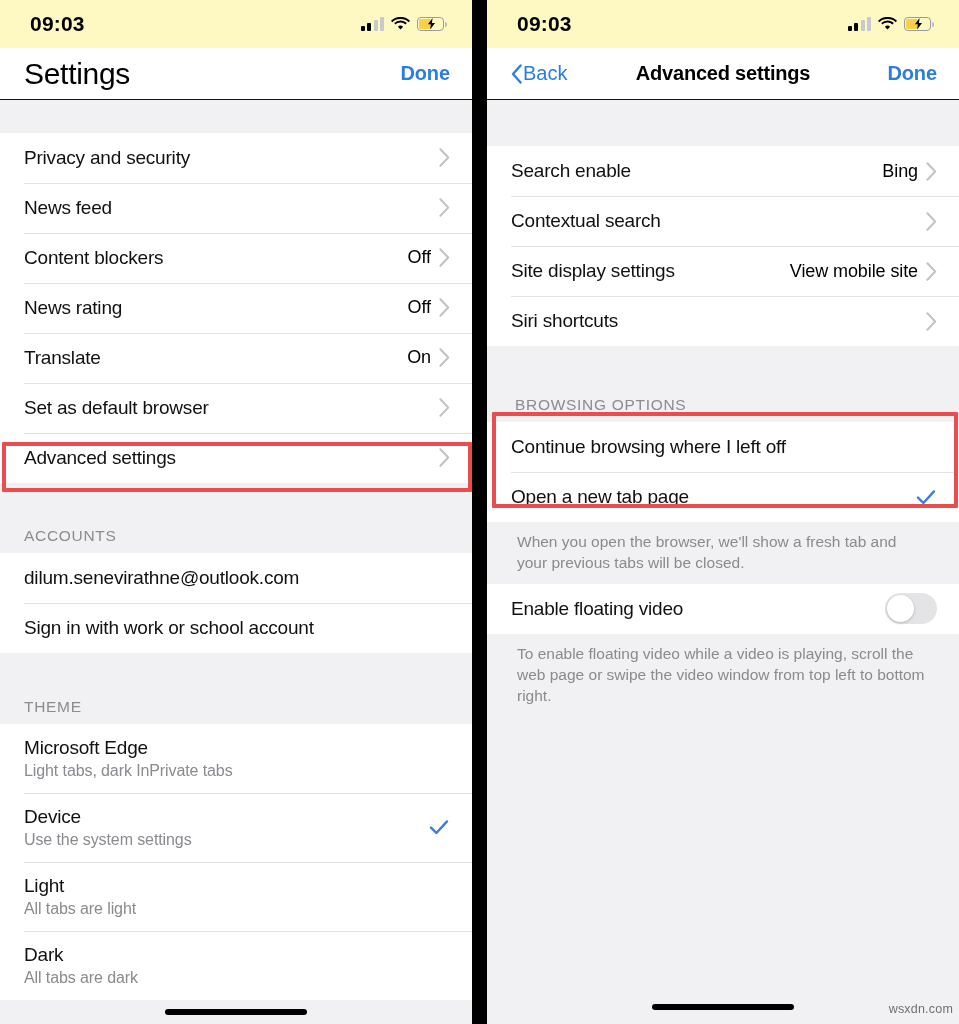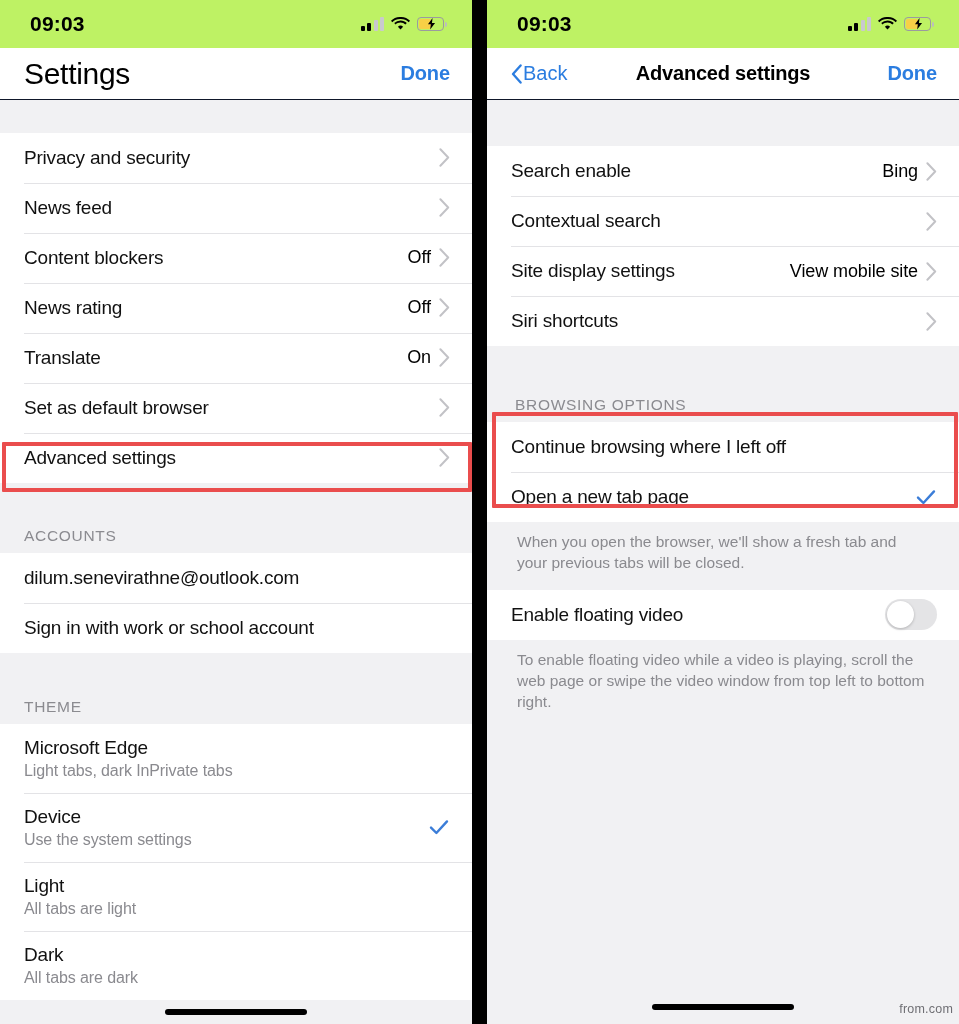--- a/index.html
+++ b/index.html
@@ -27,21 +27,21 @@
   .gap        { width: 15px; background: #000000; height: 1024px; flex: 0 0 15px; }
   .phone.right { width: 472px; }
 
   
   .statusbar {
     height: 48px;
     display: flex;
     align-items: center;
     justify-content: space-between;
     padding: 0 28px 0 30px;
-    background: #bef264;
+    background: #fef9c3;
   }
   .status-time {
     font-size: 21px;
     font-weight: bold;
     color: #000;
     letter-spacing: 0.2px;
   }
   .status-icons { display: flex; align-items: center; gap: 7px; }
   .cell-bars { display: flex; align-items: flex-end; gap: 2.5px; height: 14px; }
   .cell-bars i { display: block; width: 4px; border-radius: 1px; background: #c9c9cd; }
@@ -182,21 +182,21 @@
     border-radius: 50%;
     background: #fff;
     box-shadow: 0 1px 3px rgba(0,0,0,.22);
   }
 
   .footnote {
     background: #f1f1f3;
     color: #8a8a8f;
     font-size: 15.5px;
     line-height: 1.35;
-    padding: 10px 30px 16px 30px;
+    padding: 10px 30px 10px 30px;
   }
   .filler { background: #f1f1f3; flex: 1; }
 
   
   .phone.right .body { display: flex; flex-direction: column; height: 924px; background: #f1f1f3; }
   .phone.left  .body { display: flex; flex-direction: column; height: 924px; background: #f1f1f3; }
 
   
   .redbox {
     position: absolute;
@@ -487,16 +487,16 @@
 
       <div class="footnote">To enable floating video while a video is playing, scroll the web page or swipe the video window from top left to bottom right.</div>
 
       <div class="filler"></div>
       <div class="home-bar-area">
         <span class="home-bar"></span>
       </div>
     </div>
 
     <div class="redbox" id="redbox-browsing"></div>
-    <span class="watermark">from.com</span>
+    <span class="watermark">wsxdn.com</span>
   </div>
 
 </div>
 
 </body></html>

